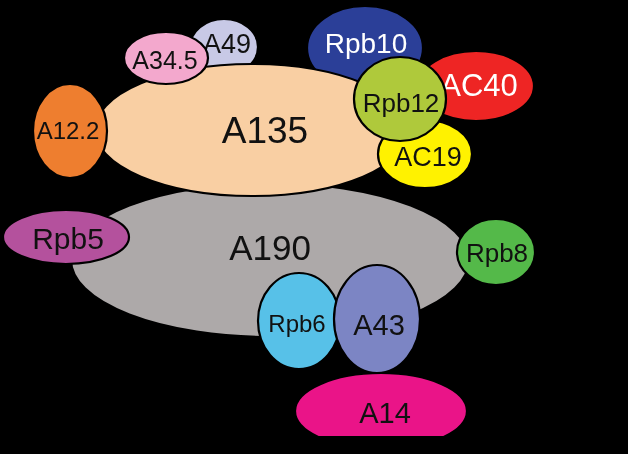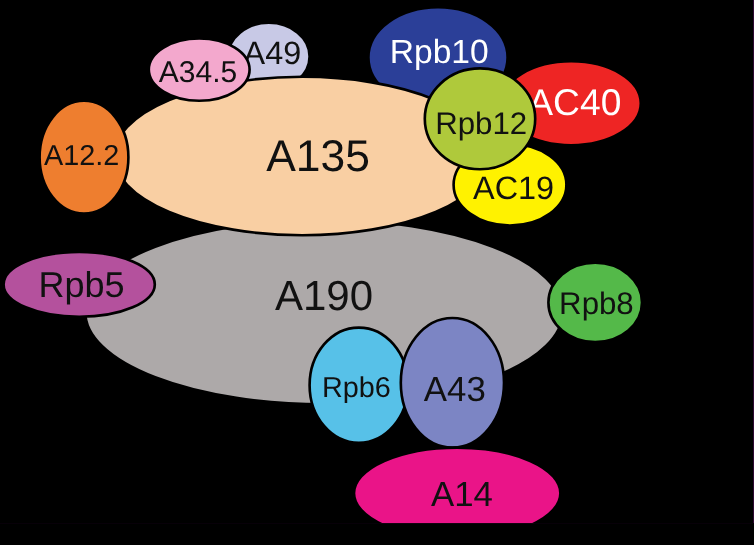--- a/index.html
+++ b/index.html
@@ -4,21 +4,21 @@
 <style>
   html, body {
     margin: 0;
     padding: 0;
     background: #000000;
   }
   .stage {
     position: relative;
     width: 628px;
     height: 436px;
-    background: #a21caf;
+    background: #4c1d95;
     overflow: hidden;
   }
   svg {
     display: block;
     width: 628px;
     height: 454px;
   }
   .subunit-ellipse {
     stroke: #000000;
     stroke-width: 2.2px;

